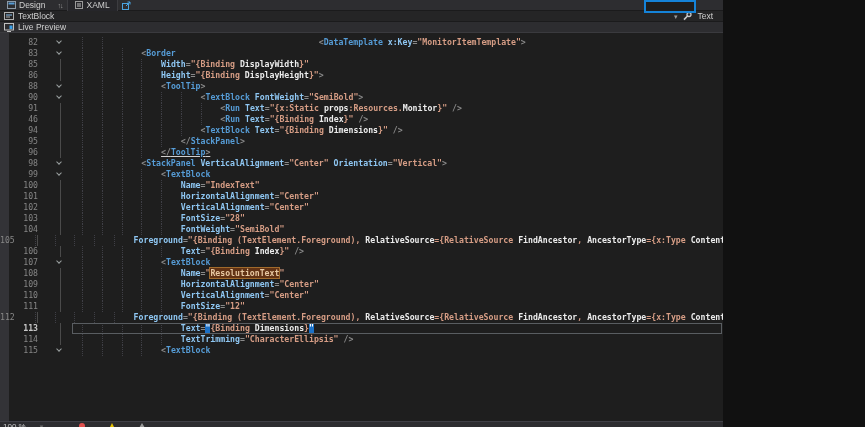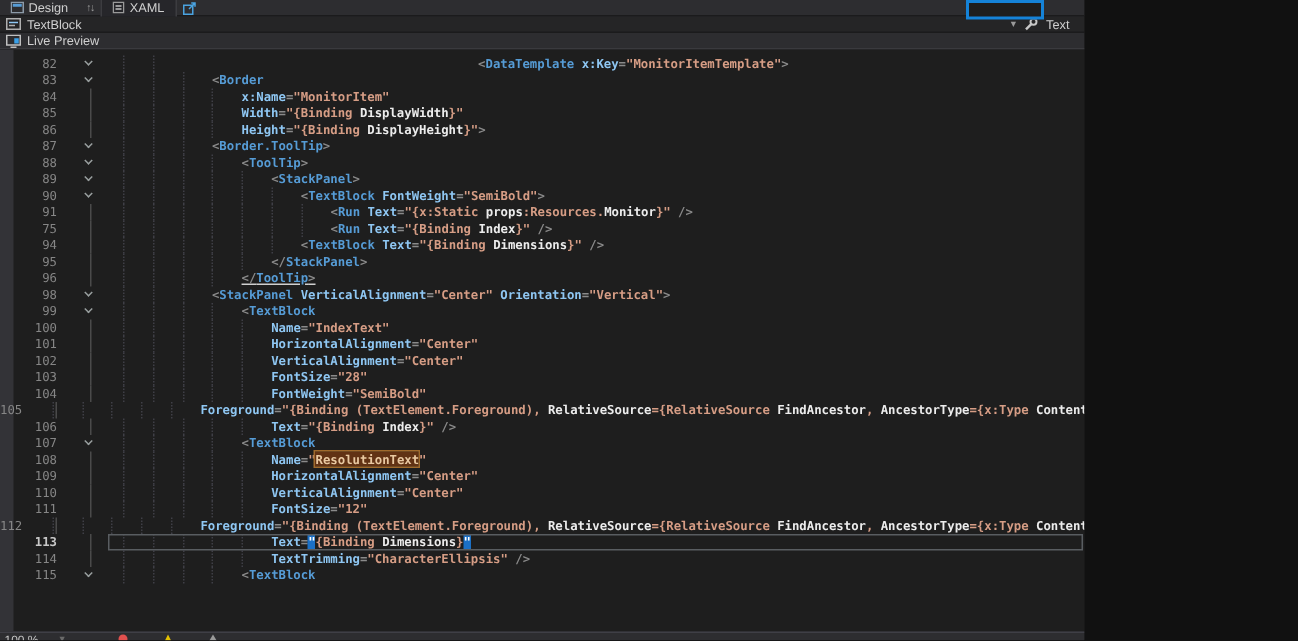--- a/index.html
+++ b/index.html
@@ -142,33 +142,20 @@
             <span class="chev"></span>
           </div>
           <div class="codearea">
             <span class="guide" style="left: 12px;"></span>
             <span class="guide" style="left: 31.76px;"></span>
             <span class="guide" style="left: 51.52px;"></span>
             <pre class="code" style="padding-left: 71.28px;"><span class="tk-d">&lt;</span><span class="tk-t">Border</span></pre>
           </div>
         </div>
         <div class="row">
-          <div class="ln">84</div>
-          <div class="fold">
-            <span class="vline"></span>
-          </div>
-          <div class="codearea">
-            <span class="guide" style="left: 12px;"></span>
-            <span class="guide" style="left: 31.76px;"></span>
-            <span class="guide" style="left: 51.52px;"></span>
-            <span class="guide" style="left: 71.28px;"></span>
-            <pre class="code" style="padding-left: 91.04px;"><span class="tk-a">x:Name</span><span class="tk-d">=</span><span class="tk-s">"MonitorItem"</span></pre>
-          </div>
-        </div>
-        <div class="row">
           <div class="ln">85</div>
           <div class="fold">
             <span class="vline"></span>
           </div>
           <div class="codearea">
             <span class="guide" style="left: 12px;"></span>
             <span class="guide" style="left: 31.76px;"></span>
             <span class="guide" style="left: 51.52px;"></span>
             <span class="guide" style="left: 71.28px;"></span>
             <pre class="code" style="padding-left: 91.04px;"><span class="tk-a">Width</span><span class="tk-d">=</span><span class="tk-s">"{Binding </span><span class="tk-p">DisplayWidth</span><span class="tk-s">}"</span></pre>
@@ -181,56 +168,30 @@
           </div>
           <div class="codearea">
             <span class="guide" style="left: 12px;"></span>
             <span class="guide" style="left: 31.76px;"></span>
             <span class="guide" style="left: 51.52px;"></span>
             <span class="guide" style="left: 71.28px;"></span>
             <pre class="code" style="padding-left: 91.04px;"><span class="tk-a">Height</span><span class="tk-d">=</span><span class="tk-s">"{Binding </span><span class="tk-p">DisplayHeight</span><span class="tk-s">}"</span><span class="tk-d">&gt;</span></pre>
           </div>
         </div>
         <div class="row">
-          <div class="ln">87</div>
-          <div class="fold">
-            <span class="chev"></span>
-          </div>
-          <div class="codearea">
-            <span class="guide" style="left: 12px;"></span>
-            <span class="guide" style="left: 31.76px;"></span>
-            <span class="guide" style="left: 51.52px;"></span>
-            <pre class="code" style="padding-left: 71.28px;"><span class="tk-d">&lt;</span><span class="tk-t">Border.ToolTip</span><span class="tk-d">&gt;</span></pre>
-          </div>
-        </div>
-        <div class="row">
           <div class="ln">88</div>
           <div class="fold">
             <span class="chev"></span>
           </div>
           <div class="codearea">
             <span class="guide" style="left: 12px;"></span>
             <span class="guide" style="left: 31.76px;"></span>
             <span class="guide" style="left: 51.52px;"></span>
             <span class="guide" style="left: 71.28px;"></span>
             <pre class="code" style="padding-left: 91.04px;"><span class="tk-d">&lt;</span><span class="tk-t">ToolTip</span><span class="tk-d">&gt;</span></pre>
-          </div>
-        </div>
-        <div class="row">
-          <div class="ln">89</div>
-          <div class="fold">
-            <span class="chev"></span>
-          </div>
-          <div class="codearea">
-            <span class="guide" style="left: 12px;"></span>
-            <span class="guide" style="left: 31.76px;"></span>
-            <span class="guide" style="left: 51.52px;"></span>
-            <span class="guide" style="left: 71.28px;"></span>
-            <span class="guide" style="left: 91.04px;"></span>
-            <pre class="code" style="padding-left: 110.8px;"><span class="tk-d">&lt;</span><span class="tk-t">StackPanel</span><span class="tk-d">&gt;</span></pre>
           </div>
         </div>
         <div class="row">
           <div class="ln">90</div>
           <div class="fold">
             <span class="chev"></span>
           </div>
           <div class="codearea">
             <span class="guide" style="left: 12px;"></span>
             <span class="guide" style="left: 31.76px;"></span>
@@ -251,21 +212,21 @@
             <span class="guide" style="left: 31.76px;"></span>
             <span class="guide" style="left: 51.52px;"></span>
             <span class="guide" style="left: 71.28px;"></span>
             <span class="guide" style="left: 91.04px;"></span>
             <span class="guide" style="left: 110.8px;"></span>
             <span class="guide" style="left: 130.56px;"></span>
             <pre class="code" style="padding-left: 150.32px;"><span class="tk-d">&lt;</span><span class="tk-t">Run</span><span class="tk-d"> </span><span class="tk-a">Text</span><span class="tk-d">=</span><span class="tk-s">"{x:Static </span><span class="tk-p">props</span><span class="tk-s">:Resources.</span><span class="tk-p">Monitor</span><span class="tk-s">}"</span><span class="tk-d"> /&gt;</span></pre>
           </div>
         </div>
         <div class="row">
-          <div class="ln">75</div>
+          <div class="ln">46</div>
           <div class="fold">
             <span class="vline"></span>
           </div>
           <div class="codearea">
             <span class="guide" style="left: 12px;"></span>
             <span class="guide" style="left: 31.76px;"></span>
             <span class="guide" style="left: 51.52px;"></span>
             <span class="guide" style="left: 71.28px;"></span>
             <span class="guide" style="left: 91.04px;"></span>
             <span class="guide" style="left: 110.8px;"></span>

